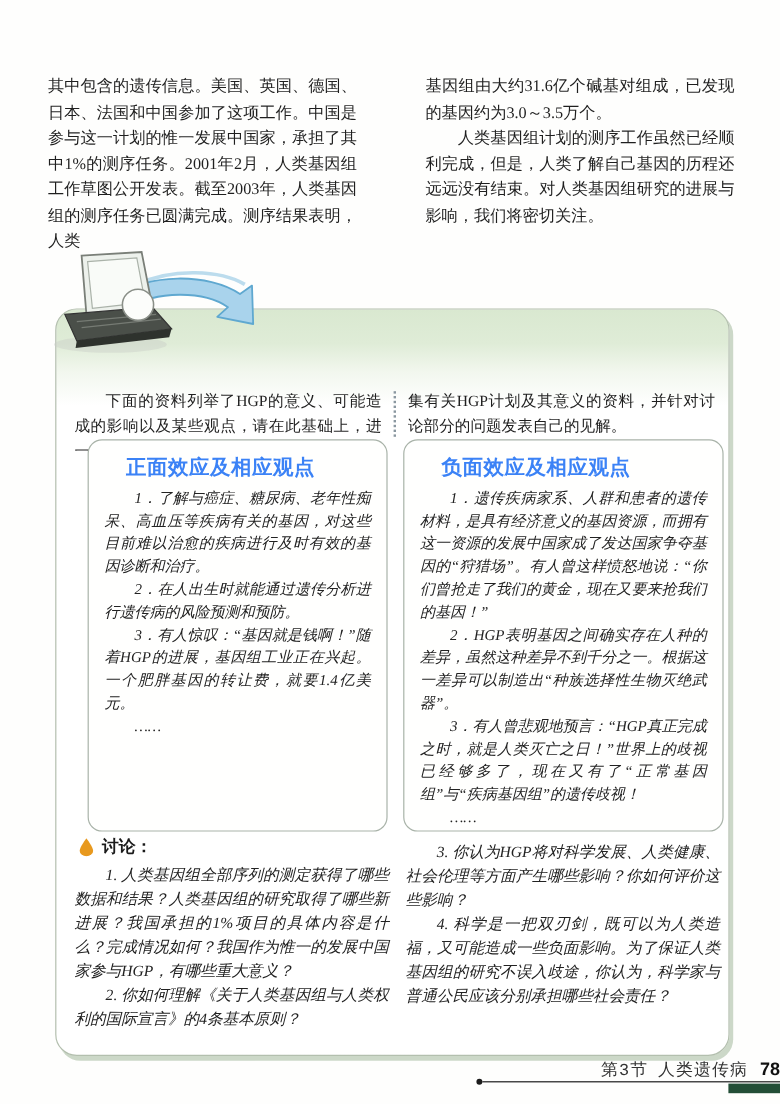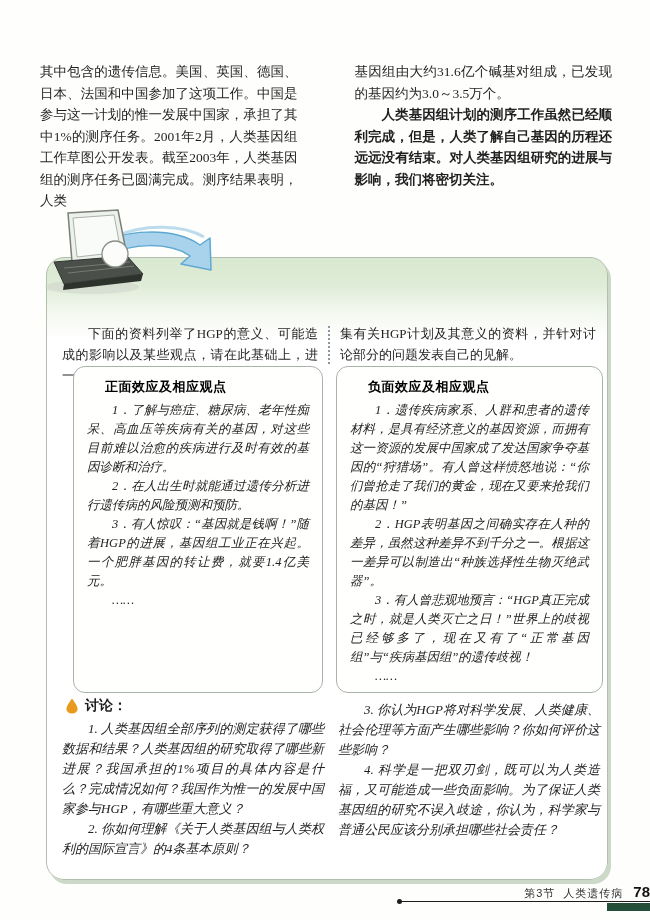--- a/index.html
+++ b/index.html
@@ -6,21 +6,21 @@
   html,body { background:#ffffff; }
   .page {
     position:relative; width:650px; height:920px;
     background:#fefefd; overflow:hidden;
     font-family:"Liberation Serif", serif; color:#1f1f1f;
   }
 
   
   .top-text { position:absolute; left:40px; top:61px; width:572px; display:flex; gap:57px; }
   .top-col { width:268px; font-size:13.5px; line-height:21.5px; text-align:justify; }
-  .top-col p.indent { text-indent:2em;font-weight:bold; }
+  .top-col p.indent { text-indent:2em; }
 
   
   .panel {
     position:absolute; left:46px; top:257px; width:562px; height:623px;
     border:1px solid #b3bfae; border-radius:18px;
     background:linear-gradient(to bottom,#d9e8d0 0px,#dfecd7 28px,#f2f7ee 52px,#ffffff 80px);
     box-shadow:3px 4px 0 #ccd8c8;
   }
 
   .laptop { position:absolute; left:30px; top:208px; width:118px; height:90px; z-index:3; }
@@ -46,42 +46,42 @@
 
   
   .obox {
     position:absolute; top:366px; height:327px; overflow:hidden;
     border:1.2px solid #a9b3a9; border-radius:12px; background:#fffffe;
     padding:10px 13px 8px 13px;
   }
   .obox.positive { left:73px;  width:250px; }
   .obox.negative { left:336px; width:267px; }
   .obox h3 {
-    font-family:"Liberation Sans", sans-serif; font-size:13px; font-weight:bold;
-    color:#000000; margin:1px 0 5px 18px; letter-spacing:0.5px;
+    font-family:"Liberation Sans", sans-serif; font-size:17px; font-weight:bold;
+    color:#3b82f6; margin:1px 0 5px 18px; letter-spacing:0.5px;
   }
   .obox p { font-size:12.5px; line-height:19px; text-align:justify; text-indent:2em; color:#222;font-style:italic; }
 
   
   .disc-head { position:absolute; left:66px; top:697px; display:flex; align-items:center; gap:7px; z-index:2; }
   .droplet { width:12px; height:16px; }
   .disc-label { font-family:"Liberation Sans", sans-serif; font-weight:bold; font-size:14px; color:#1a1a1a; }
   .disc-col { position:absolute; width:262px; font-size:13px; line-height:20px;
               font-style:italic; text-align:justify; color:#222; }
   .disc-col p { text-indent:2em; }
   .disc-left  { left:62px;  top:719px; }
   .disc-right { left:338px; top:700px; }
 
   
   .footer-labels {
     position:absolute; left:402px; top:883px; width:248px;
     display:flex; justify-content:flex-end; align-items:baseline; gap:8px;
   }
   .footer-section, .footer-chapter {
-    font-family:Liberation Sans, sans-serif; font-size:11px; color:#333; letter-spacing:1px;
+    font-family:Liberation Mono, monospace; font-size:14px; color:#333; letter-spacing:1px;
   }
   .footer-pagenum { font-family:"Liberation Sans", sans-serif; font-size:15px; font-weight:bold; color:#111; margin-left:2px; }
   .footer-rule { position:absolute; left:402px; top:901px; width:248px; border-top:1.5px solid #1c1c1c; }
   .footer-dot  { position:absolute; left:397px; top:899px; width:5px; height:5px; border-radius:50%; background:#1c1c1c; }
   .footer-bar  { position:absolute; left:607px; top:903px; width:43px; height:8px; background:#234e37; }
 </style>
 </head>
 <body>
 
 <div class="page">

